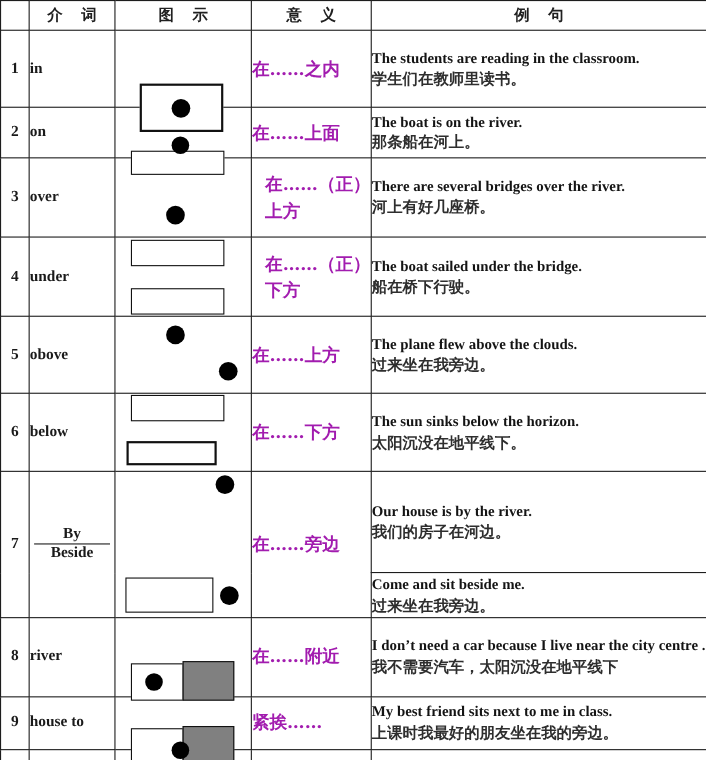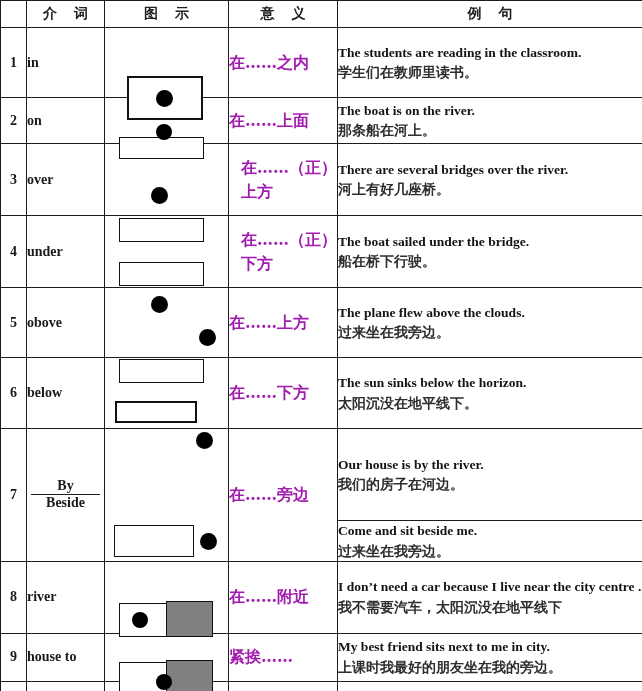--- a/index.html
+++ b/index.html
@@ -300,21 +300,21 @@
         <td class="prep-cell">house to</td>
         <td>
           <div class="dia">
             <div class="box thin" style="left:14px;top:5px;width:48px;height:34px"></div>
             <div class="gray" style="left:61px;top:3px;width:47px;height:36px"></div>
             <div class="dot" style="left:51px;top:17px;width:16px;height:16px"></div>
           </div>
         </td>
         <td class="mean-cell">紧挨……</td>
         <td class="ex-cell">
-          <div class="ex-en">My best friend sits next to me in city.</div>
+          <div class="ex-en">My best friend sits next to me in class.</div>
           <div class="ex-zh">上课时我最好的朋友坐在我的旁边。</div>
         </td>
       </tr>
 
       <tr style="height:50px">
         <td class="num-cell">10</td>
         <td class="prep-cell">behind</td>
         <td>
           <div class="dia">
             

